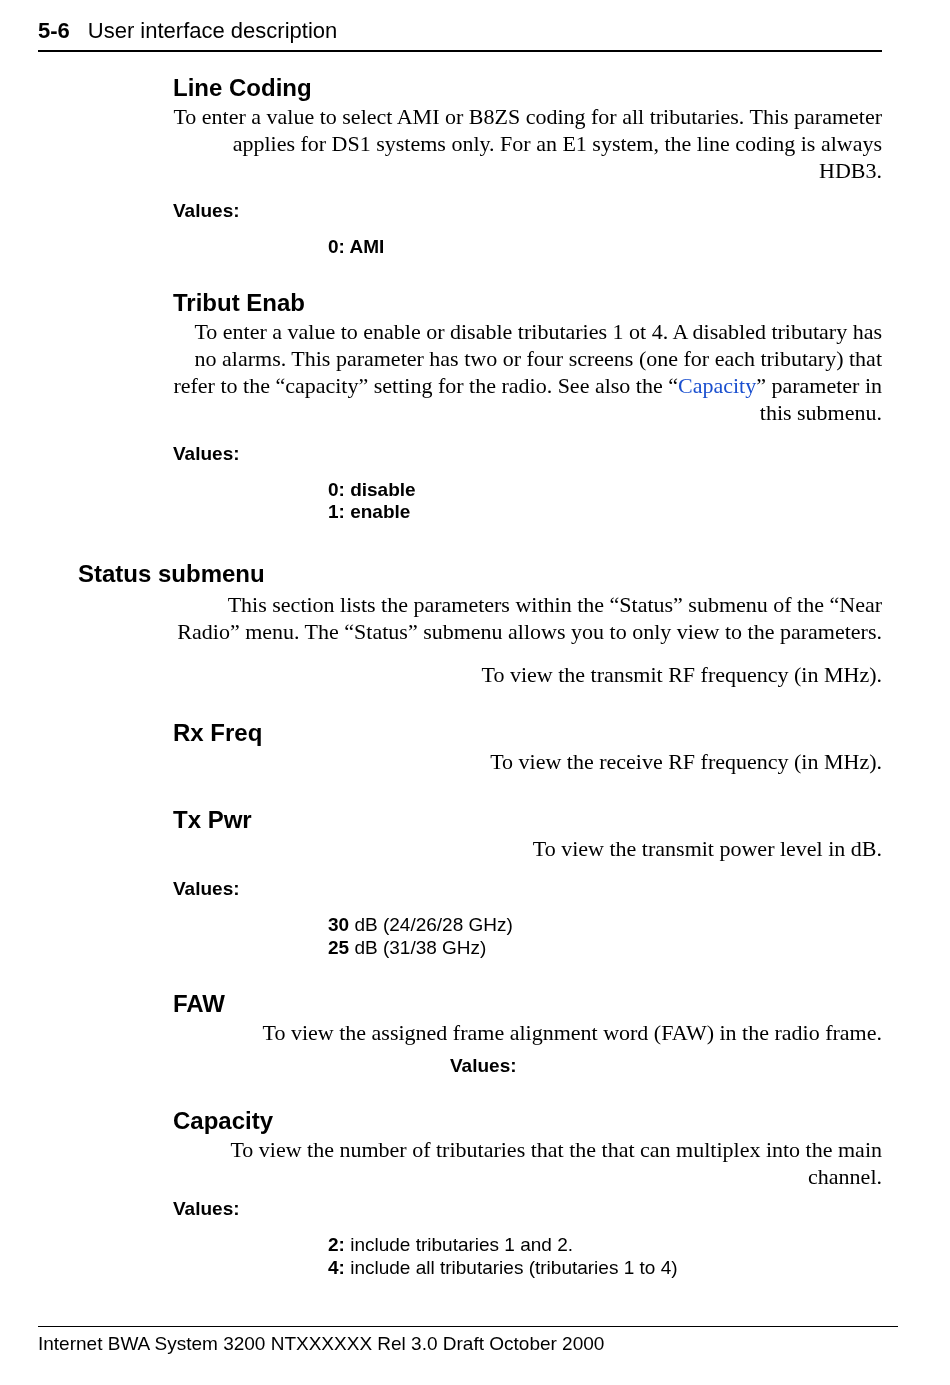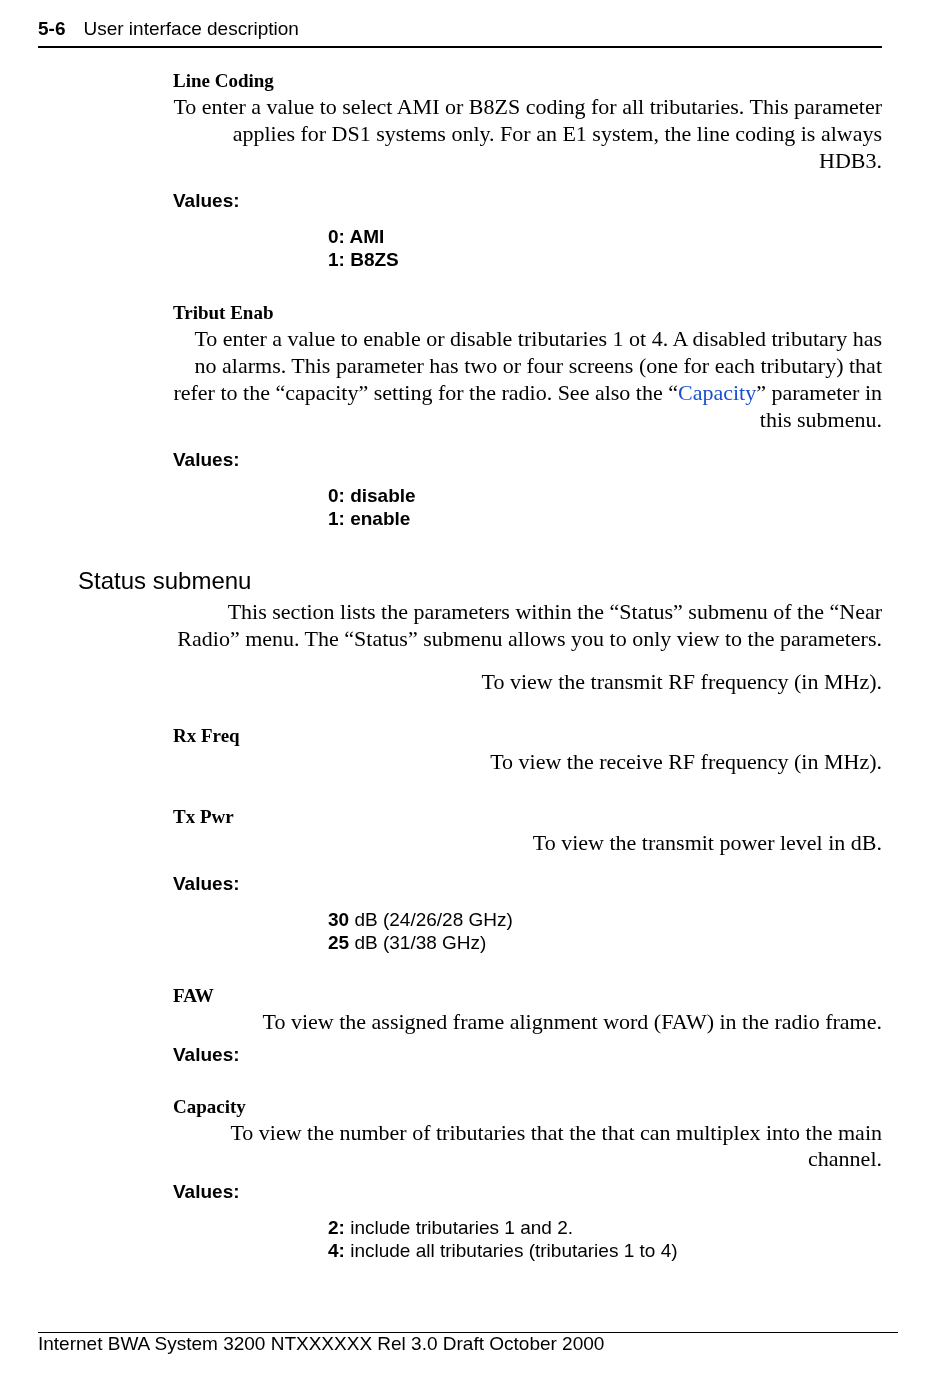--- a/index.html
+++ b/index.html
@@ -14,70 +14,72 @@
     width: 950px;
     height: 1385px;
     position: relative;
     padding: 18px 68px 0 38px;
     box-sizing: border-box;
   }
   .header {
     display: flex;
     align-items: baseline;
     font-family: Arial, Helvetica, sans-serif;
-    font-size: 19px;
+    font-size: 22px;
     padding-bottom: 6px;
     border-bottom: 2px solid #000;
     margin-bottom: 22px;
   }
   .header .page-num { font-weight: bold; margin-right: 18px; }
   .body-col {
     margin-left: 135px;
   }
   .para-heading {
-    font-family: Liberation Serif, serif;
+    font-family: Liberation Sans, sans-serif;
     font-weight: bold;
-    font-size: 19px;
+    font-size: 24px;
     margin: 0 0 2px 0;
   }
   .section-heading {
     font-family: Arial, Helvetica, sans-serif;
-    font-weight: normal;
+    font-weight: bold;
     font-size: 24px;
     margin: 36px 0 4px -95px;
   }
   p.body-text {
     font-size: 22px;
     line-height: 1.22;
     margin: 0 0 16px 0;
     text-align: right;
   }
   p.body-text.tight { margin-bottom: 8px; }
   .values-block {
     font-family: Arial, Helvetica, sans-serif;
     font-size: 19px;
     display: flex;
     margin-bottom: 30px;
+    justify-content: center;
   }
   .values-block.tight { margin-bottom: 14px; }
   .values-label {
     font-weight: bold;
     width: 155px;
     flex: 0 0 155px;
   }
   .values-list { flex: 1; margin-top: 36px; }
   .values-list .line { line-height: 1.2; }
   .values-list .line .b { font-weight: bold; }
   .link { color: #1a4fcf; }
   .footer {
     position: absolute;
     left: 38px;
     right: 52px;
     bottom: 30px;
     border-top: 1px solid #000;
+    padding-top: 6px;
     font-family: Arial, Helvetica, sans-serif;
     font-size: 19px;
   }
 </style>
 </head>
 <body>
 
 <div class="page">
 
   <div class="header">
@@ -86,21 +88,20 @@
   </div>
 
   <div class="body-col">
 
     <div class="para-heading">Line Coding</div>
     <p class="body-text">To enter a value to select AMI or B8ZS coding for all tributaries. This parameter applies for DS1 systems only. For an E1 system, the line coding is always HDB3.</p>
     <div class="values-block">
       <div class="values-label">Values:</div>
       <div class="values-list">
         <div class="line"><span class="b">0: AMI</span><span></span></div>
-        <div class="line"><span class="b">1: B8ZS</span><span></span></div>
       </div>
     </div>
 
     <div class="para-heading">Tribut Enab</div>
     <p class="body-text"><span>To enter a value to enable or disable tributaries 1 ot 4. A disabled tributary has no alarms. This parameter has two or four screens (one for each tributary) that refer to the “capacity” setting for the radio. See also the “</span><span class="link">Capacity</span><span>” parameter in this submenu.</span></p>
     <div class="values-block">
       <div class="values-label">Values:</div>
       <div class="values-list">
         <div class="line"><span class="b">0: disable</span><span></span></div>
         <div class="line"><span class="b">1: enable</span><span></span></div>

